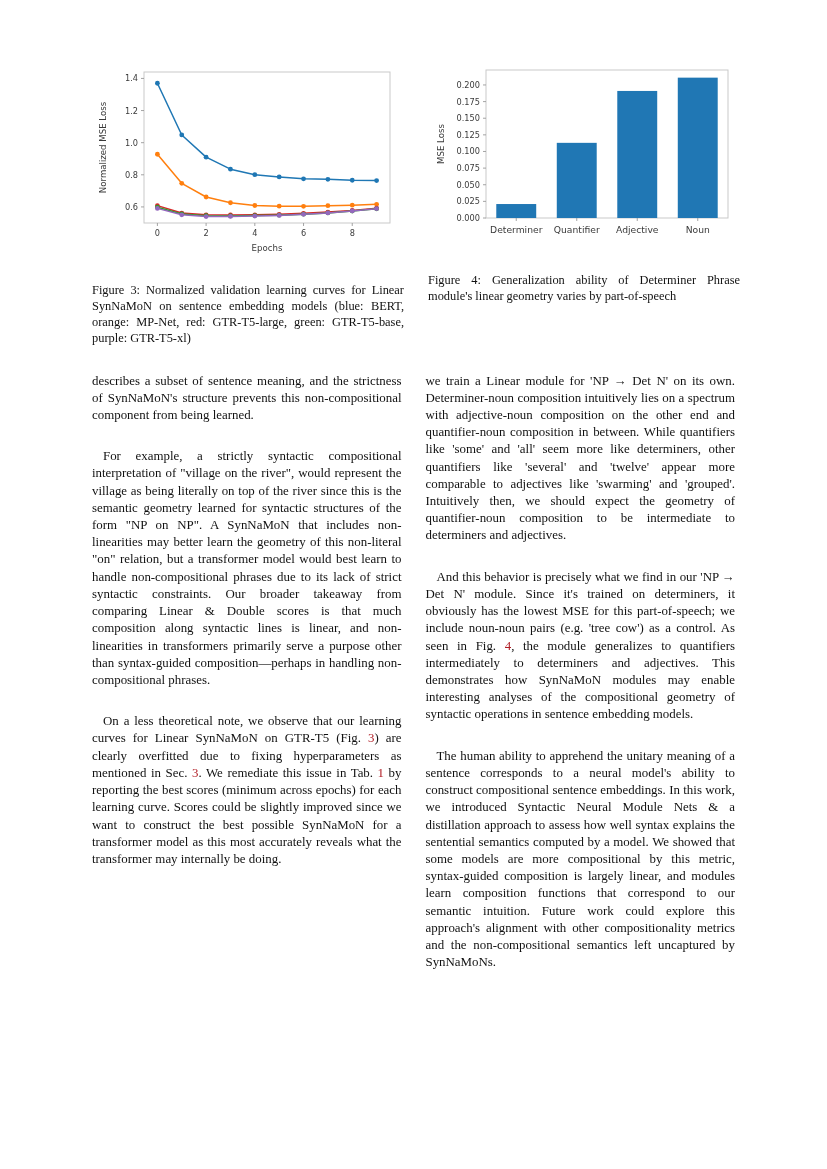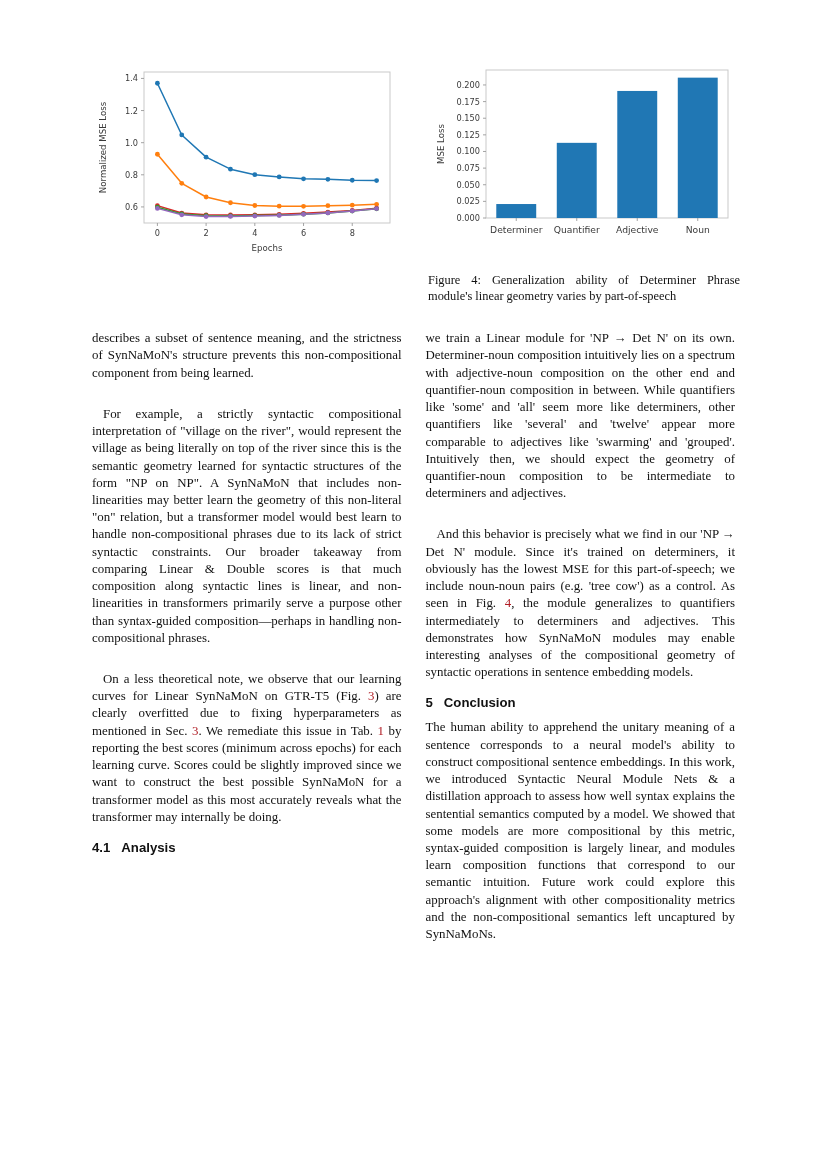--- a/index.html
+++ b/index.html
@@ -156,20 +156,23 @@
             <circle cx="114.11" cy="156.57" r="2.4" fill="#9467bd"></circle>
             <circle cx="138.47" cy="156.41" r="2.4" fill="#9467bd"></circle>
             <circle cx="162.82" cy="156.09" r="2.4" fill="#9467bd"></circle>
             <circle cx="187.18" cy="155.45" r="2.4" fill="#9467bd"></circle>
             <circle cx="211.53" cy="154.33" r="2.4" fill="#9467bd"></circle>
             <circle cx="235.89" cy="152.88" r="2.4" fill="#9467bd"></circle>
             <circle cx="260.25" cy="150.95" r="2.4" fill="#9467bd"></circle>
             <circle cx="284.60" cy="148.70" r="2.4" fill="#9467bd"></circle>
           </svg>
       </div>
+      <div class="caption">
+        <span>Figure 3:</span><span> Normalized validation learning curves for Linear SynNaMoN on sentence embedding models (blue: BERT, orange: MP-Net, red: GTR-T5-large, green: GTR-T5-base, purple: GTR-T5-xl)</span>
+      </div>
     </div>
 
     <div class="figure-col">
       <div class="figure-box">
         <svg class="chart-svg" id="bar-chart" width="312" height="195" viewBox="0 0 312 195">
             <rect x="58" y="10" width="242" height="148" class="spine"></rect>
             <line x1="55" y1="158" x2="58" y2="158" class="tickmark"></line>
             <text x="52" y="161" text-anchor="end" class="tick-label">0.000</text>
             <line x1="55" y1="141.37078651685394" x2="58" y2="141.37078651685394" class="tickmark"></line>
             <text x="52" y="144.37078651685394" text-anchor="end" class="tick-label">0.025</text>
@@ -208,30 +211,24 @@
     </div>
   </div>
 
   <div class="columns">
 
     <div class="col">
       <p class="body noindent">describes a subset of sentence meaning, and the strictness of SynNaMoN's structure prevents this non-compositional component from being learned.</p>
       <p class="body">For example, a strictly syntactic compositional interpretation of "village on the river", would represent the village as being literally on top of the river since this is the semantic geometry learned for syntactic structures of the form "NP on NP". A SynNaMoN that includes non-linearities may better learn the geometry of this non-literal "on" relation, but a transformer model would best learn to handle non-compositional phrases due to its lack of strict syntactic constraints. Our broader takeaway from comparing Linear &amp; Double scores is that much composition along syntactic lines is linear, and non-linearities in transformers primarily serve a purpose other than syntax-guided composition—perhaps in handling non-compositional phrases.</p>
       <p class="body"><span>On a less theoretical note, we observe that our learning curves for Linear SynNaMoN on GTR-T5 (Fig. </span><span class="ref">3</span><span>) are clearly overfitted due to fixing hyperparameters as mentioned in Sec. </span><span class="ref">3</span><span>. We remediate this issue in Tab. </span><span class="ref">1</span><span> by reporting the best scores (minimum across epochs) for each learning curve. Scores could be slightly improved since we want to construct the best possible SynNaMoN for a transformer model as this most accurately reveals what the transformer may internally be doing.</span></p>
 
-      <h2 class="section">
-        <span class="num">4.1</span><span>Analysis</span>
-      </h2>
 
     </div>
 
     <div class="col">
       <p class="body noindent">we train a Linear module for 'NP → Det N' on its own. Determiner-noun composition intuitively lies on a spectrum with adjective-noun composition on the other end and quantifier-noun composition in between. While quantifiers like 'some' and 'all' seem more like determiners, other quantifiers like 'several' and 'twelve' appear more comparable to adjectives like 'swarming' and 'grouped'. Intuitively then, we should expect the geometry of quantifier-noun composition to be intermediate to determiners and adjectives.</p>
       <p class="body"><span>And this behavior is precisely what we find in our 'NP → Det N' module. Since it's trained on determiners, it obviously has the lowest MSE for this part-of-speech; we include noun-noun pairs (e.g. 'tree cow') as a control. As seen in Fig. </span><span class="ref">4</span><span>, the module generalizes to quantifiers intermediately to determiners and adjectives. This demonstrates how SynNaMoN modules may enable interesting analyses of the compositional geometry of syntactic operations in sentence embedding models.</span></p>
 
-      <h2 class="section">
-        <span class="num">5</span><span>Conclusion</span>
-      </h2>
 
       <p class="body noindent">The human ability to apprehend the unitary meaning of a sentence corresponds to a neural model's ability to construct compositional sentence embeddings. In this work, we introduced Syntactic Neural Module Nets &amp; a distillation approach to assess how well syntax explains the sentential semantics computed by a model. We showed that some models are more compositional by this metric, syntax-guided composition is largely linear, and modules learn composition functions that correspond to our semantic intuition. Future work could explore this approach's alignment with other compositionality metrics and the non-compositional semantics left uncaptured by SynNaMoNs.</p>
     </div>
   </div>
 </div>
 
 </body></html>

